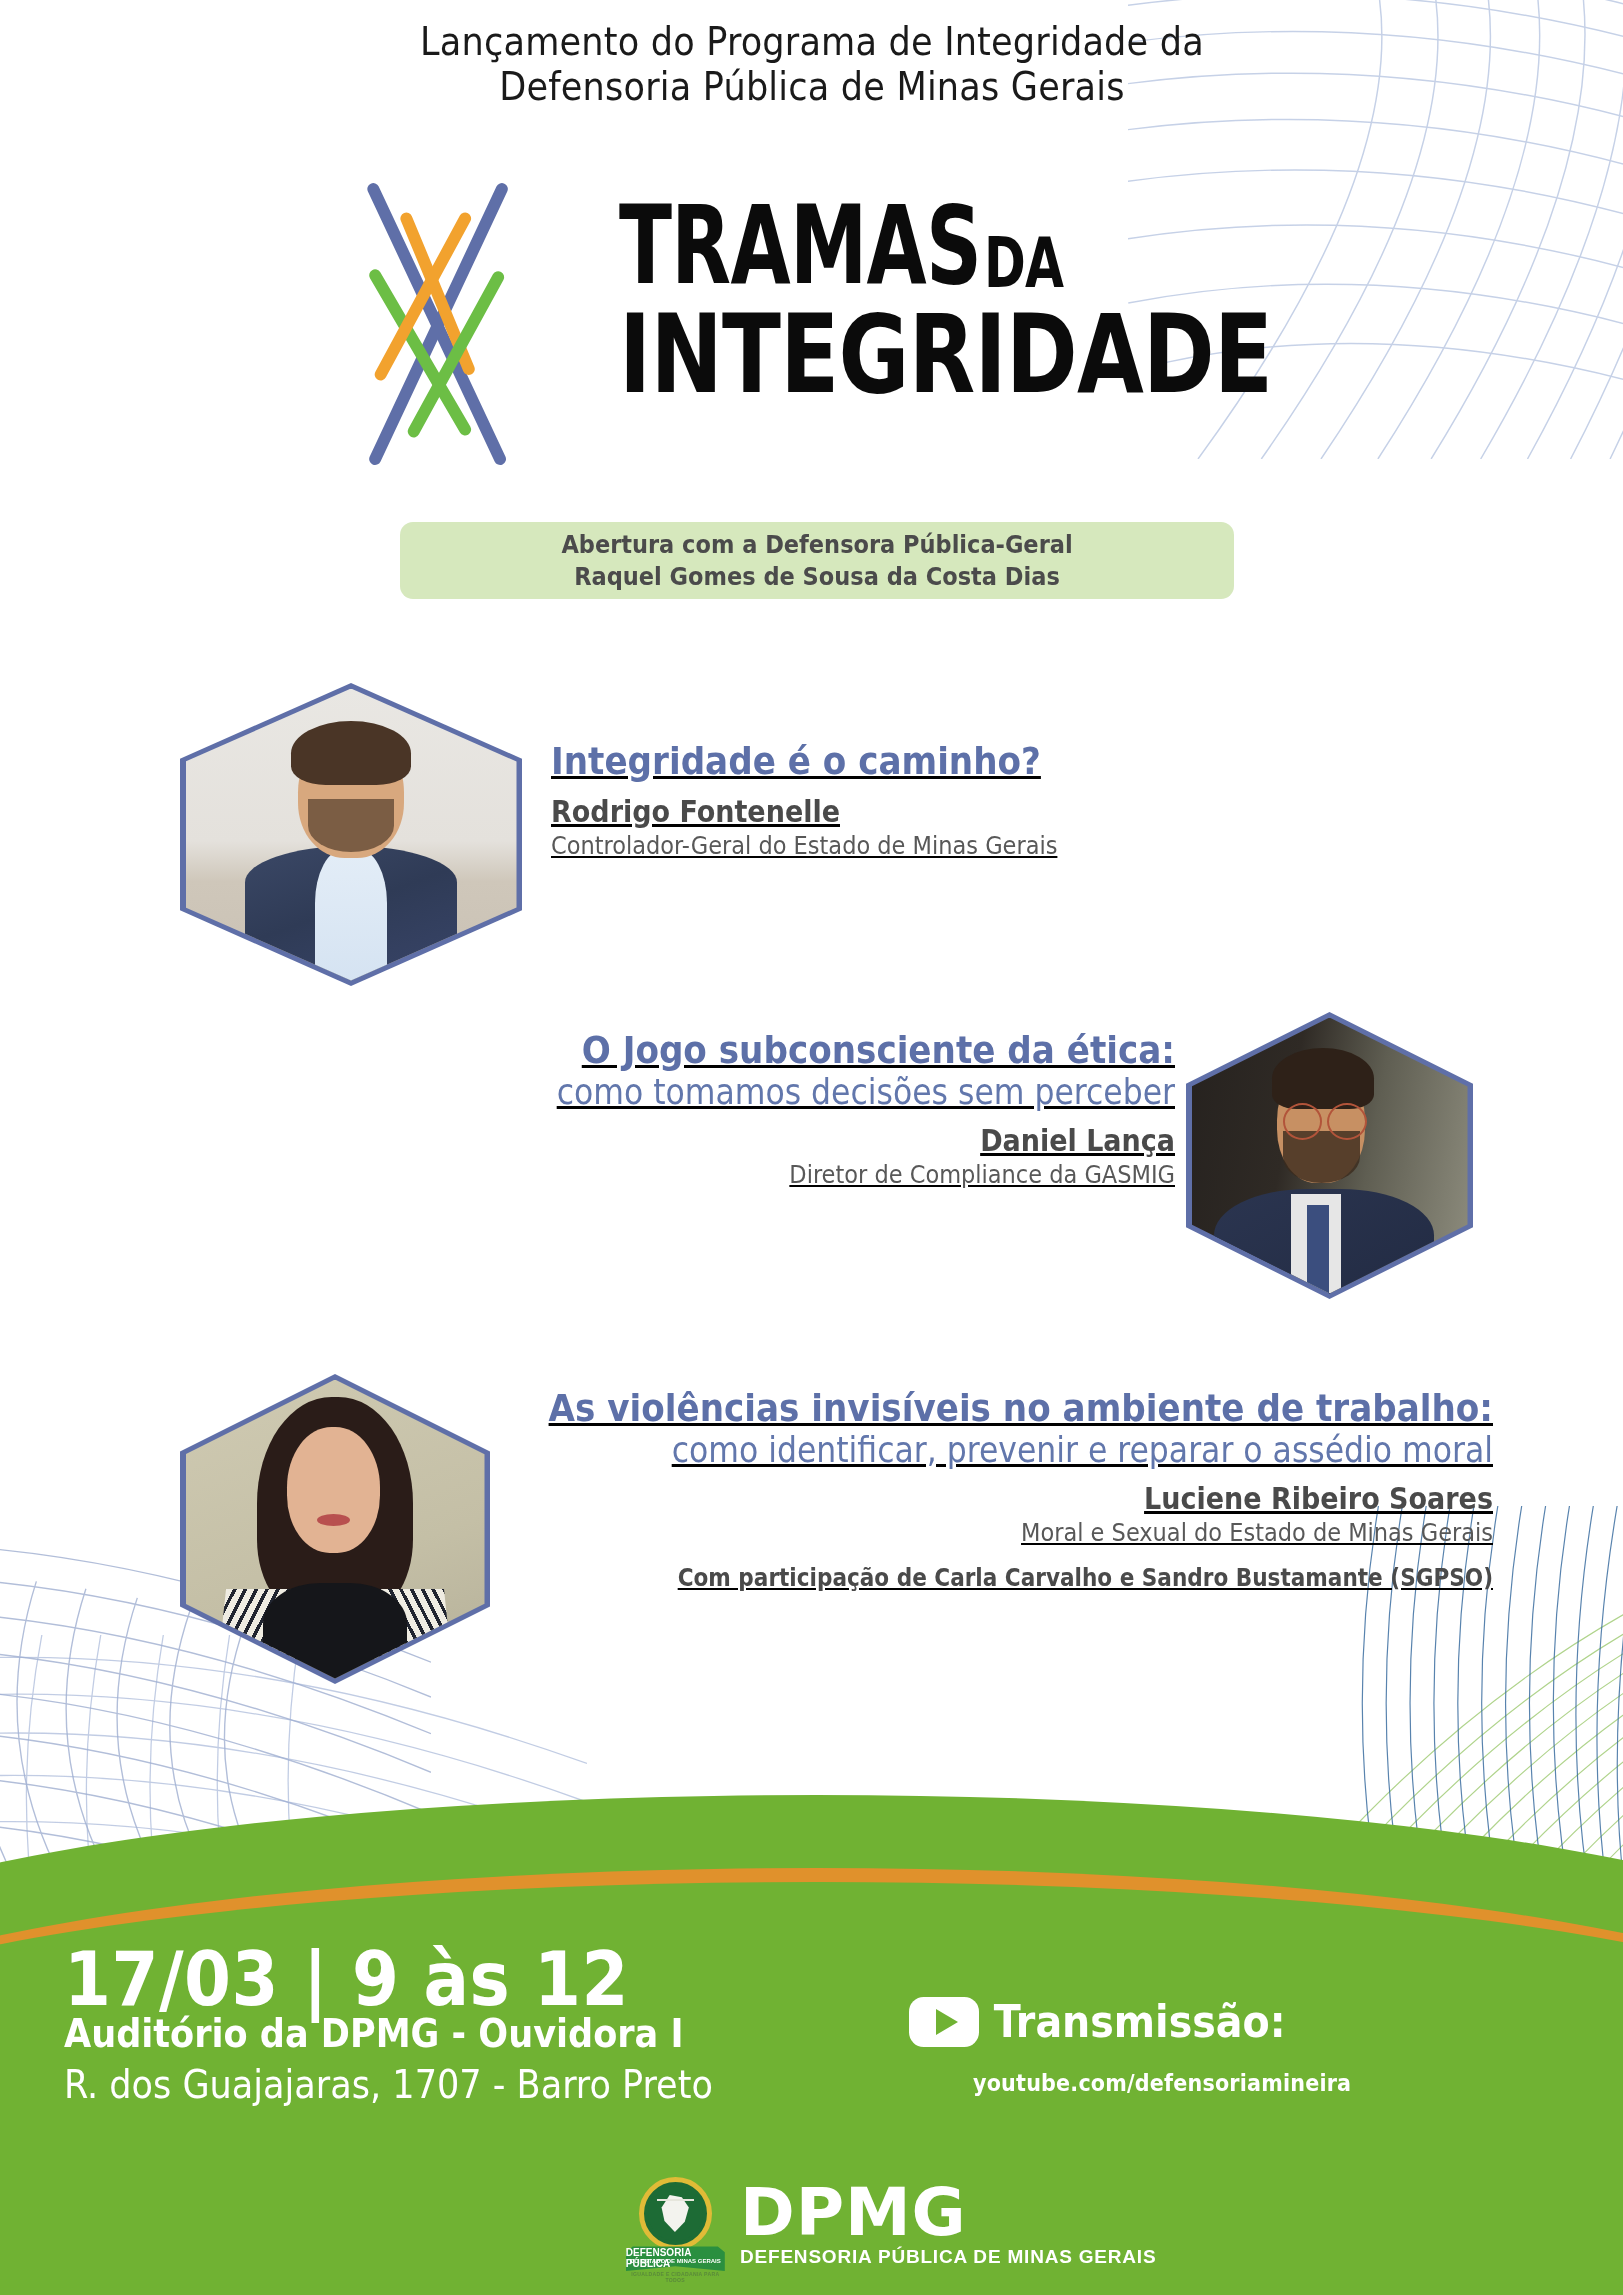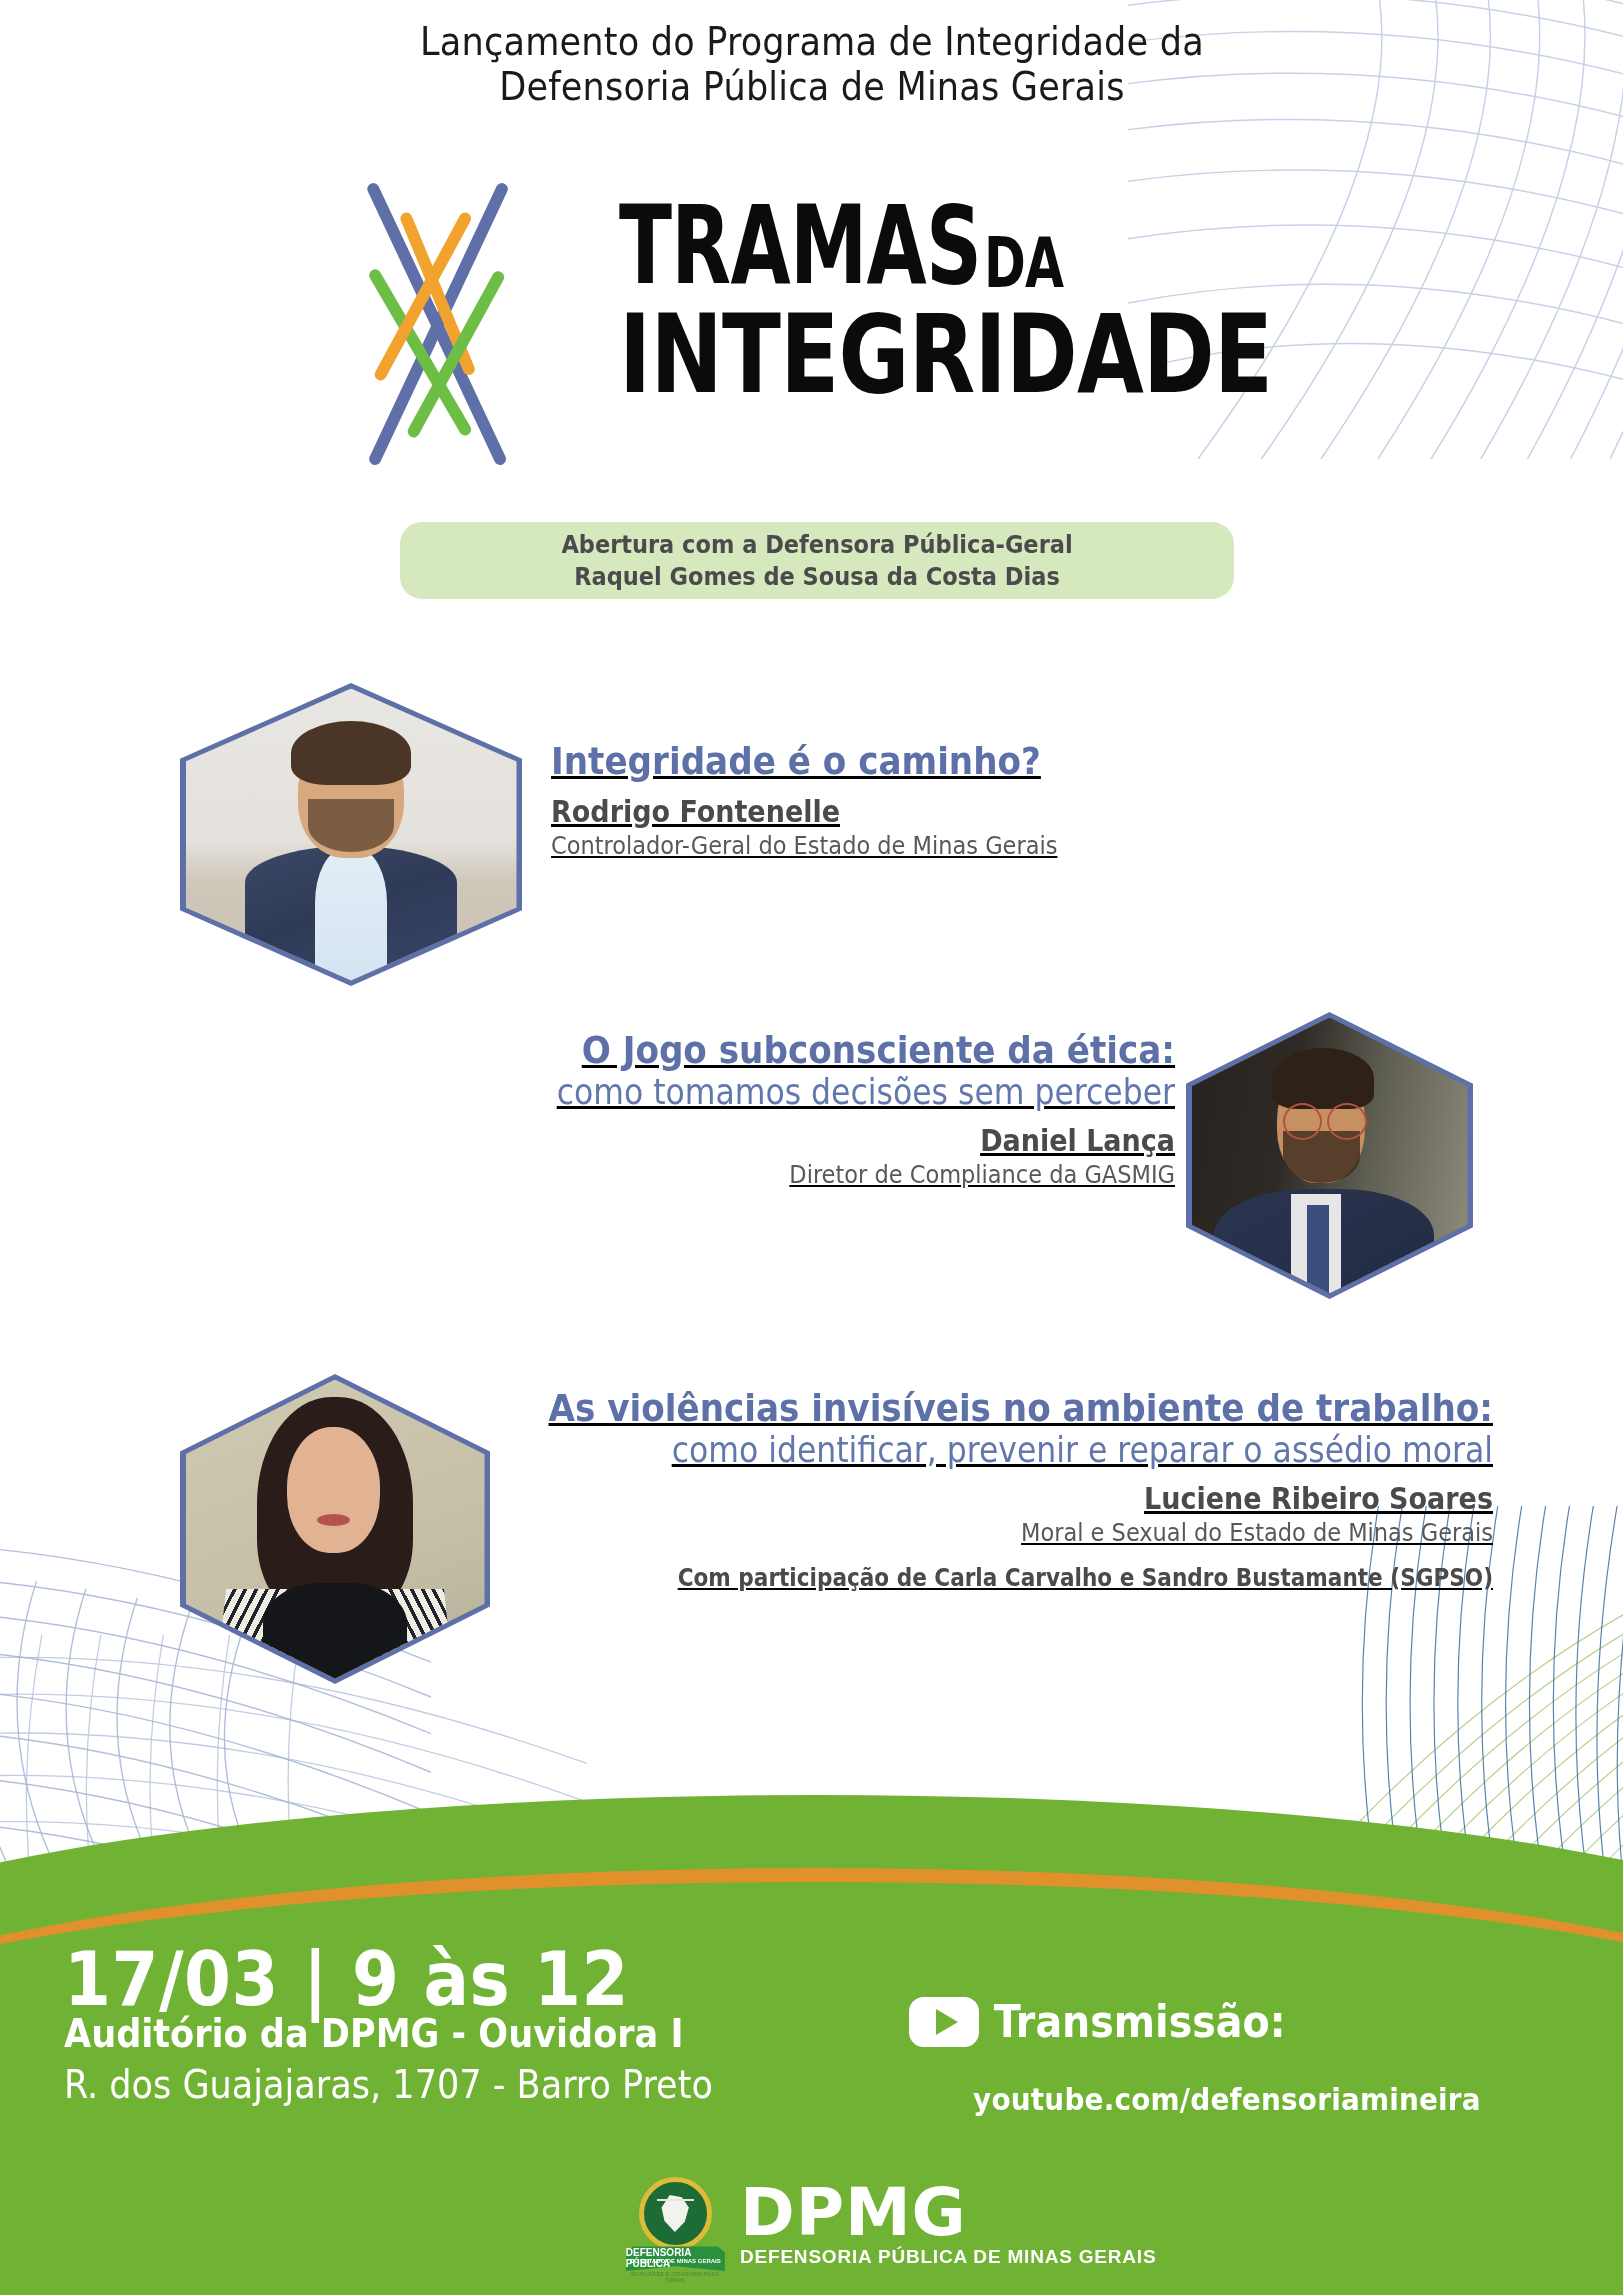--- a/index.html
+++ b/index.html
@@ -50,21 +50,21 @@
   .integridade{
     font-family:"DejaVu Sans",sans-serif;
     font-size:108px;line-height:1.0;color:#0b0b0b;font-weight:700;
     letter-spacing:-0.9px;transform:scaleX(.80);transform-origin:left top;
     margin-top:5.5px;
   }
 
   
   .open-banner{
     position:absolute;top:522px;left:400px;width:834px;height:77px;
-    background:#d6e8bd;border-radius:22px;
+    background:#d6e8bd;border-radius:13px;
     display:flex;flex-direction:column;align-items:center;justify-content:center;
     color:#4b4b4b;
     font-family:"DejaVu Sans Condensed","Liberation Sans",sans-serif;
     font-weight:700;font-size:25px;line-height:1.25;
   }
 
   
   .hex{
     position:absolute;
     clip-path:polygon(50% 0%,100% 25%,100% 75%,50% 100%,0% 75%,0% 25%);
@@ -198,23 +198,23 @@
   .yt-tri{
     width:0;height:0;border-left:22px solid #70b233;
     border-top:13px solid transparent;border-bottom:13px solid transparent;
     margin-left:5.5px;
   }
   .stream-label{
     font-family:"DejaVu Sans Condensed","Liberation Sans",sans-serif;
     font-weight:600;color:#ffffff;font-size:44px;line-height:1;
   }
   .stream-url{
-    margin-top:34px;margin-left:64px;
-    font-family:"DejaVu Sans Condensed","Liberation Sans",sans-serif;
-    font-weight:700;color:#ffffff;font-size:31px;letter-spacing:0.2px;
+    margin-top:23px;margin-left:64px;
+    font-family:"DejaVu Sans Condensed","Liberation Sans",sans-serif;
+    font-weight:700;color:#ffffff;font-size:23px;letter-spacing:0.2px;
   }
 
   
   .dpmg{position:absolute;left:624px;top:2175px;display:flex;align-items:center;gap:13px;}
   .dpmg-seal{width:103px;height:103px;position:relative;flex:none;}
   .seal-ring{
     position:absolute;left:14.7px;top:1.8px;width:73px;height:73px;border-radius:50%;
     background:#1d6b35;border:5.5px solid #e0bb37;box-sizing:border-box;
   }
   .seal-in{

